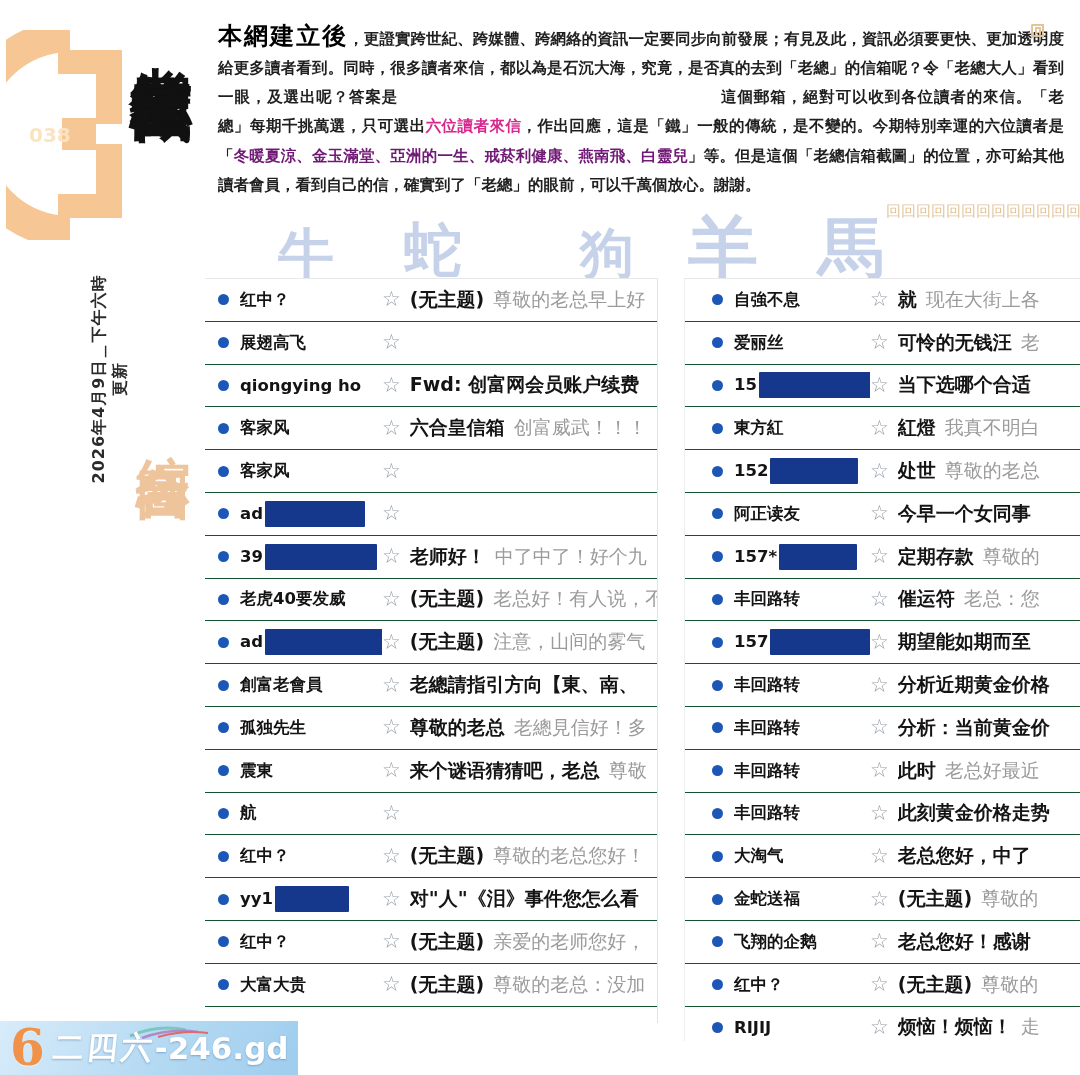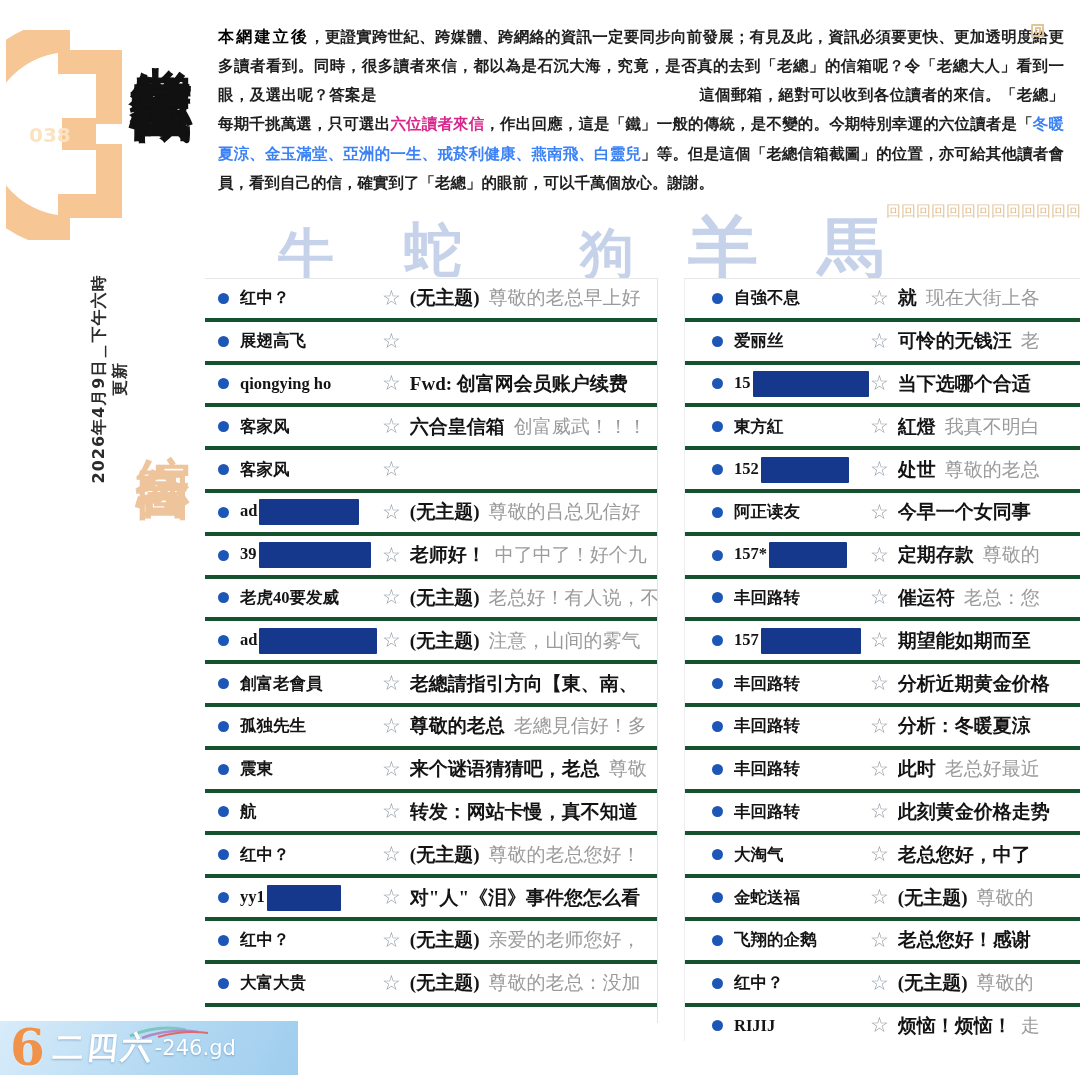--- a/index.html
+++ b/index.html
@@ -17,46 +17,46 @@
            font-family:"DejaVu Serif",serif;font-weight:700;font-size:54px;color:#eec49c;
            letter-spacing:8px;line-height:60px;}
   .v-date{position:absolute;left:4px;top:358px;width:212px;text-align:center;
           transform:rotate(-90deg);transform-origin:center;
           font-size:16px;font-weight:600;color:#2b2b2b;letter-spacing:1px;}
 
   
   .header-text{position:absolute;left:218px;top:22px;width:846px;
                font-size:15.5px;line-height:29px;color:#1f1f1f;font-weight:600;
                text-align:justify;}
-  .header-lead{font-size:16px;font-weight:800;letter-spacing:2px;color:#000;}
+  .header-lead{font-size:24px;font-weight:800;letter-spacing:2px;color:#000;}
   .addr-gap{display:inline-block;width:322px;height:1px;}
   .pink{color:#d8288e;font-family:Liberation Mono, monospace;}
-  .readers{color:#3b82f6;}
+  .readers{color:#701a75;}
 
   
   .meander-v{position:absolute;left:1030px;top:12px;height:200px;
              writing-mode:vertical-rl;font-size:15px;line-height:16px;
              color:#e2c49a;letter-spacing:0px;user-select:none;}
   .meander-h{position:absolute;left:886px;top:202px;width:200px;
              font-size:15px;letter-spacing:0px;color:#e2c49a;user-select:none;}
 
   
   .zodiac{position:absolute;font-family:"DejaVu Serif",serif;font-weight:700;
           color:#b9c8e4;opacity:.8;pointer-events:none;}
   .wm-circle{position:absolute;border-radius:50%;display:flex;align-items:center;
              justify-content:center;pointer-events:none;font-weight:700;}
   .wm-grey{border:3px solid #d2d2d2;color:#c9c9c9;background:transparent;opacity:.8;}
   .wm-green{background:#def0dc;color:#7fae72;opacity:.85;}
 
   
   .mail-col{position:absolute;top:278px;overflow:hidden;border-top:1px solid #e8e8e8;}
   #col-left{left:205px;width:452px;height:744px;border-right:1px solid #e3e3e3;}
   #col-right{left:684px;width:418px;height:762px;border-left:1px solid #eee;}
-  .mail-row{display:flex;align-items:center;height:42.8px;border-bottom:4px solid #14532d;
-            padding-left:13px;box-sizing:border-box;background:#fff;font-family:Liberation Serif, serif;}
+  .mail-row{display:flex;align-items:center;height:42.8px;border-bottom:1px solid #14532d;
+            padding-left:13px;box-sizing:border-box;background:#fff;}
   #col-right .mail-row{padding-left:27px;}
   .dot{width:11px;height:11px;border-radius:50%;background:#1c57b8;flex-shrink:0;
        margin-right:11px;}
   .sender{font-weight:700;font-size:16.5px;color:#141414;width:142px;flex-shrink:0;
           white-space:nowrap;overflow:hidden;}
   #col-right .sender{width:136px;}
   .redact{display:inline-block;height:26px;background:#16388c;vertical-align:middle;
           margin-left:2px;border-radius:1px;}
   .star{font-size:21px;color:#98a0a8;margin-right:9px;flex-shrink:0;line-height:1;}
   .subjwrap{flex:1;white-space:nowrap;overflow:hidden;font-size:19px;}
@@ -66,21 +66,21 @@
   
   .footer{position:absolute;left:0;top:1021px;width:298px;height:54px;
           background:linear-gradient(120deg,#d8ecfa 0%,#b4d9f2 55%,#9fcdee 100%);
           display:flex;align-items:center;padding-left:10px;box-sizing:border-box;}
   .six{font-size:50px;font-weight:800;color:#f0924a;line-height:1;
        text-shadow:0 1px 1px rgba(255,255,255,.6);margin-right:8px;
        font-family:"DejaVu Serif",serif;}
   .brand-zh{font-family:"DejaVu Serif",serif;font-weight:800;font-size:31px;color:#fff;
             letter-spacing:3px;text-shadow:0 1px 2px rgba(60,110,160,.45);
             transform:skewX(-6deg);}
-  .brand-en{font-weight:400;font-size:21px;color:#fff;
+  .brand-en{font-weight:700;font-size:31px;color:#fff;
             text-shadow:0 1px 2px rgba(60,110,160,.45);}
   .swoosh{position:absolute;left:128px;top:3px;}
 </style>
 </head>
 <body>
 
 <div id="stage">
 
   <svg class="logo-svg" width="120" height="210" viewBox="0 0 120 210">
     <path d="M 64 6 A 98 98 0 0 0 64 202" fill="none" stroke="#f6c795" stroke-width="32"></path>
@@ -144,21 +144,20 @@
   <div class="mail-row">
     <span class="dot"></span>
     <span class="sender"><span>客家风</span></span>
     <span class="star">☆</span>
   </div>
 
   <div class="mail-row">
     <span class="dot"></span>
     <span class="sender"><span>ad</span><span class="redact" style="width: 100px;"></span></span>
     <span class="star">☆</span>
-    <span class="subjwrap"><span class="subject">(无主题)</span><span class="snippet">尊敬的吕总见信好</span></span>
   </div>
 
   <div class="mail-row">
     <span class="dot"></span>
     <span class="sender"><span>39</span><span class="redact" style="width: 112px;"></span></span>
     <span class="star">☆</span>
     <span class="subjwrap"><span class="subject">老师好！</span><span class="snippet">中了中了！好个九</span></span>
   </div>
 
   <div class="mail-row">
@@ -193,21 +192,20 @@
     <span class="dot"></span>
     <span class="sender"><span>震東</span></span>
     <span class="star">☆</span>
     <span class="subjwrap"><span class="subject">来个谜语猜猜吧，老总</span><span class="snippet">尊敬</span></span>
   </div>
 
   <div class="mail-row">
     <span class="dot"></span>
     <span class="sender"><span>航</span></span>
     <span class="star">☆</span>
-    <span class="subjwrap"><span class="subject">转发：网站卡慢，真不知道</span><span class="snippet"></span></span>
   </div>
 
   <div class="mail-row">
     <span class="dot"></span>
     <span class="sender"><span>红中？</span></span>
     <span class="star">☆</span>
     <span class="subjwrap"><span class="subject">(无主题)</span><span class="snippet">尊敬的老总您好！</span></span>
   </div>
 
   <div class="mail-row">
@@ -299,21 +297,21 @@
     <span class="dot"></span>
     <span class="sender"><span>丰回路转</span></span>
     <span class="star">☆</span>
     <span class="subjwrap"><span class="subject">分析近期黄金价格</span><span class="snippet"></span></span>
   </div>
 
   <div class="mail-row">
     <span class="dot"></span>
     <span class="sender"><span>丰回路转</span></span>
     <span class="star">☆</span>
-    <span class="subjwrap"><span class="subject">分析：冬暖夏涼</span><span class="snippet"></span></span>
+    <span class="subjwrap"><span class="subject">分析：当前黄金价</span><span class="snippet"></span></span>
   </div>
 
   <div class="mail-row">
     <span class="dot"></span>
     <span class="sender"><span>丰回路转</span></span>
     <span class="star">☆</span>
     <span class="subjwrap"><span class="subject">此时</span><span class="snippet">老总好最近</span></span>
   </div>
 
   <div class="mail-row">

